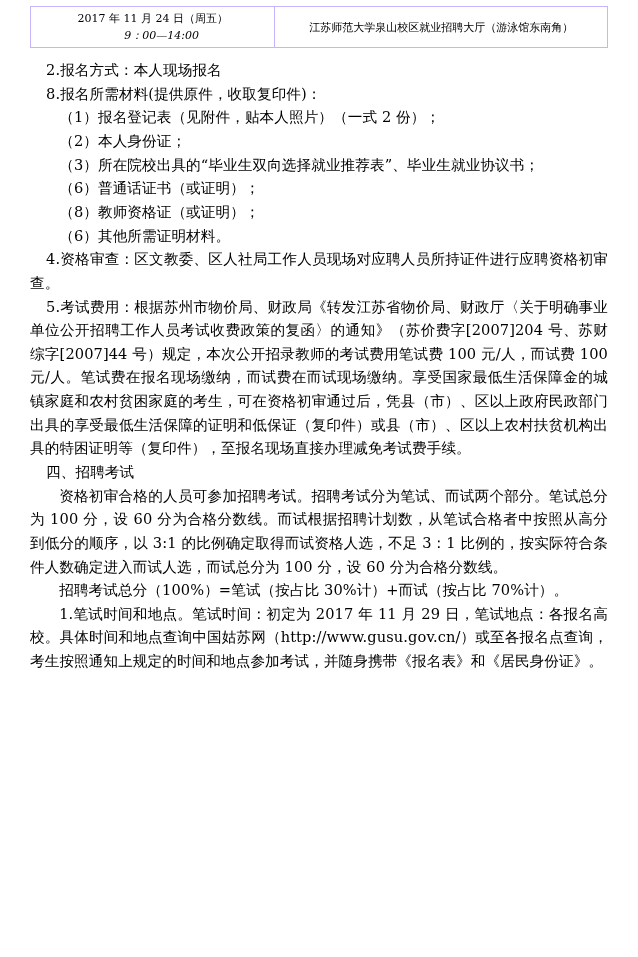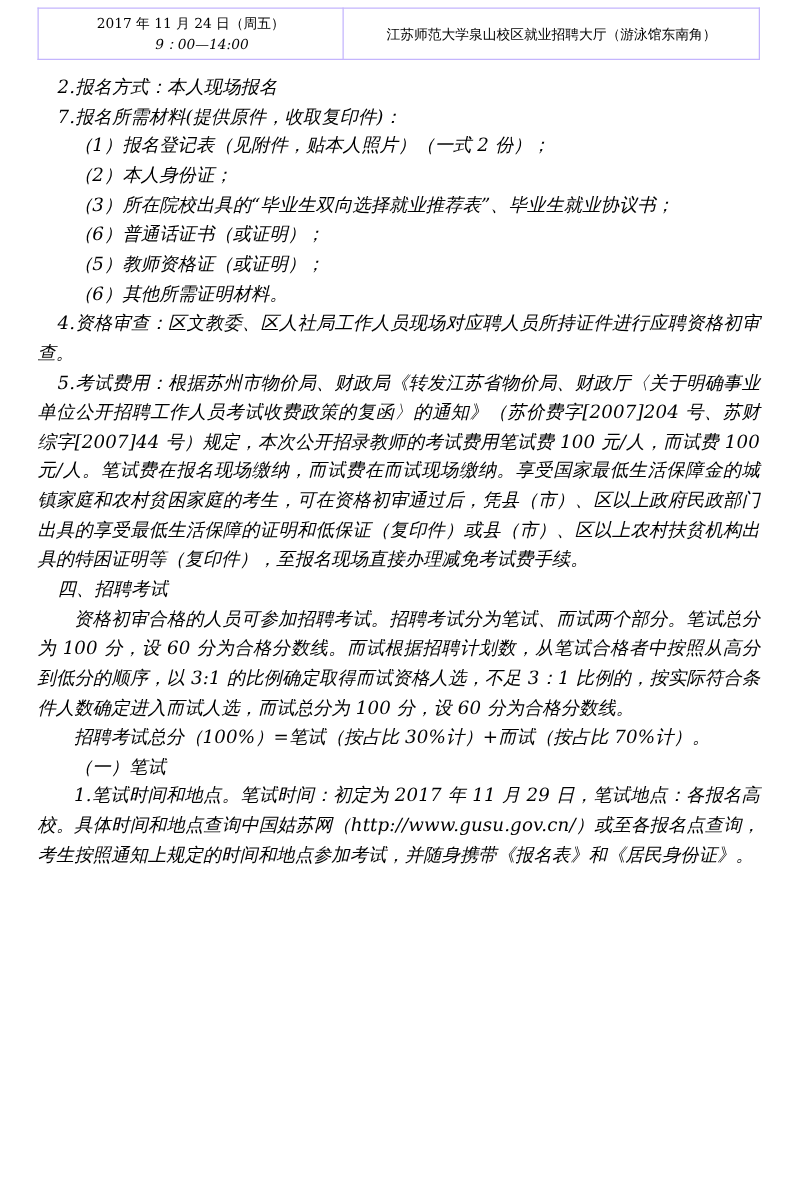--- a/index.html
+++ b/index.html
@@ -42,21 +42,20 @@
   .datetime-line.second { padding-left: 18px; font-style: italic; }
 
   
   p.para {
     margin: 0;
     font-size: 14.6px;
     line-height: 1.62;
     text-align: justify;
     text-justify: inter-ideograph;
     letter-spacing: 0.1px;
-    font-style: italic;
   }
   p.indent1 { text-indent: 1.1em; }
   p.indent2 { text-indent: 2em; }
   .gap-sm { height: 2px; }
 </style>
 </head>
 <body>
 
 <div class="page">
 
@@ -68,28 +67,27 @@
           <span class="datetime-line second">9：00—14:00</span>
         </td>
         <td class="col-place">江苏师范大学泉山校区就业招聘大厅（游泳馆东南角）</td>
       </tr>
     </tbody>
   </table>
 
   <div class="gap-sm"></div>
 
   <p class="para indent1">2.报名方式：本人现场报名</p>
-  <p class="para indent1">7.报名所需材料(提供原件，收取复印件)：</p>
+  <p class="para indent1">8.报名所需材料(提供原件，收取复印件)：</p>
   <p class="para indent2">（1）报名登记表（见附件，贴本人照片）（一式 2 份）；</p>
   <p class="para indent2">（2）本人身份证；</p>
   <p class="para indent2">（3）所在院校出具的“毕业生双向选择就业推荐表”、毕业生就业协议书；</p>
   <p class="para indent2">（6）普通话证书（或证明）；</p>
-  <p class="para indent2">（5）教师资格证（或证明）；</p>
+  <p class="para indent2">（8）教师资格证（或证明）；</p>
   <p class="para indent2">（6）其他所需证明材料。</p>
   <p class="para indent1">4.资格审查：区文教委、区人社局工作人员现场对应聘人员所持证件进行应聘资格初审查。</p>
   <p class="para indent1">5.考试费用：根据苏州市物价局、财政局《转发江苏省物价局、财政厅〈关于明确事业单位公开招聘工作人员考试收费政策的复函〉的通知》（苏价费字[2007]204 号、苏财综字[2007]44 号）规定，本次公开招录教师的考试费用笔试费 100 元/人，而试费 100 元/人。笔试费在报名现场缴纳，而试费在而试现场缴纳。享受国家最低生活保障金的城镇家庭和农村贫困家庭的考生，可在资格初审通过后，凭县（市）、区以上政府民政部门出具的享受最低生活保障的证明和低保证（复印件）或县（市）、区以上农村扶贫机构出具的特困证明等（复印件），至报名现场直接办理减免考试费手续。</p>
   <p class="para indent1">四、招聘考试</p>
   <p class="para indent2">资格初审合格的人员可参加招聘考试。招聘考试分为笔试、而试两个部分。笔试总分为 100 分，设 60 分为合格分数线。而试根据招聘计划数，从笔试合格者中按照从高分到低分的顺序，以 3:1 的比例确定取得而试资格人选，不足 3：1 比例的，按实际符合条件人数确定进入而试人选，而试总分为 100 分，设 60 分为合格分数线。</p>
   <p class="para indent2">招聘考试总分（100%）=笔试（按占比 30%计）+而试（按占比 70%计）。</p>
-  <p class="para indent2">（一）笔试</p>
   <p class="para indent2">1.笔试时间和地点。笔试时间：初定为 2017 年 11 月 29 日，笔试地点：各报名高校。具体时间和地点查询中国姑苏网（http://www.gusu.gov.cn/）或至各报名点查询，考生按照通知上规定的时间和地点参加考试，并随身携带《报名表》和《居民身份证》。</p>
 
 </div>
 
 </body></html>

